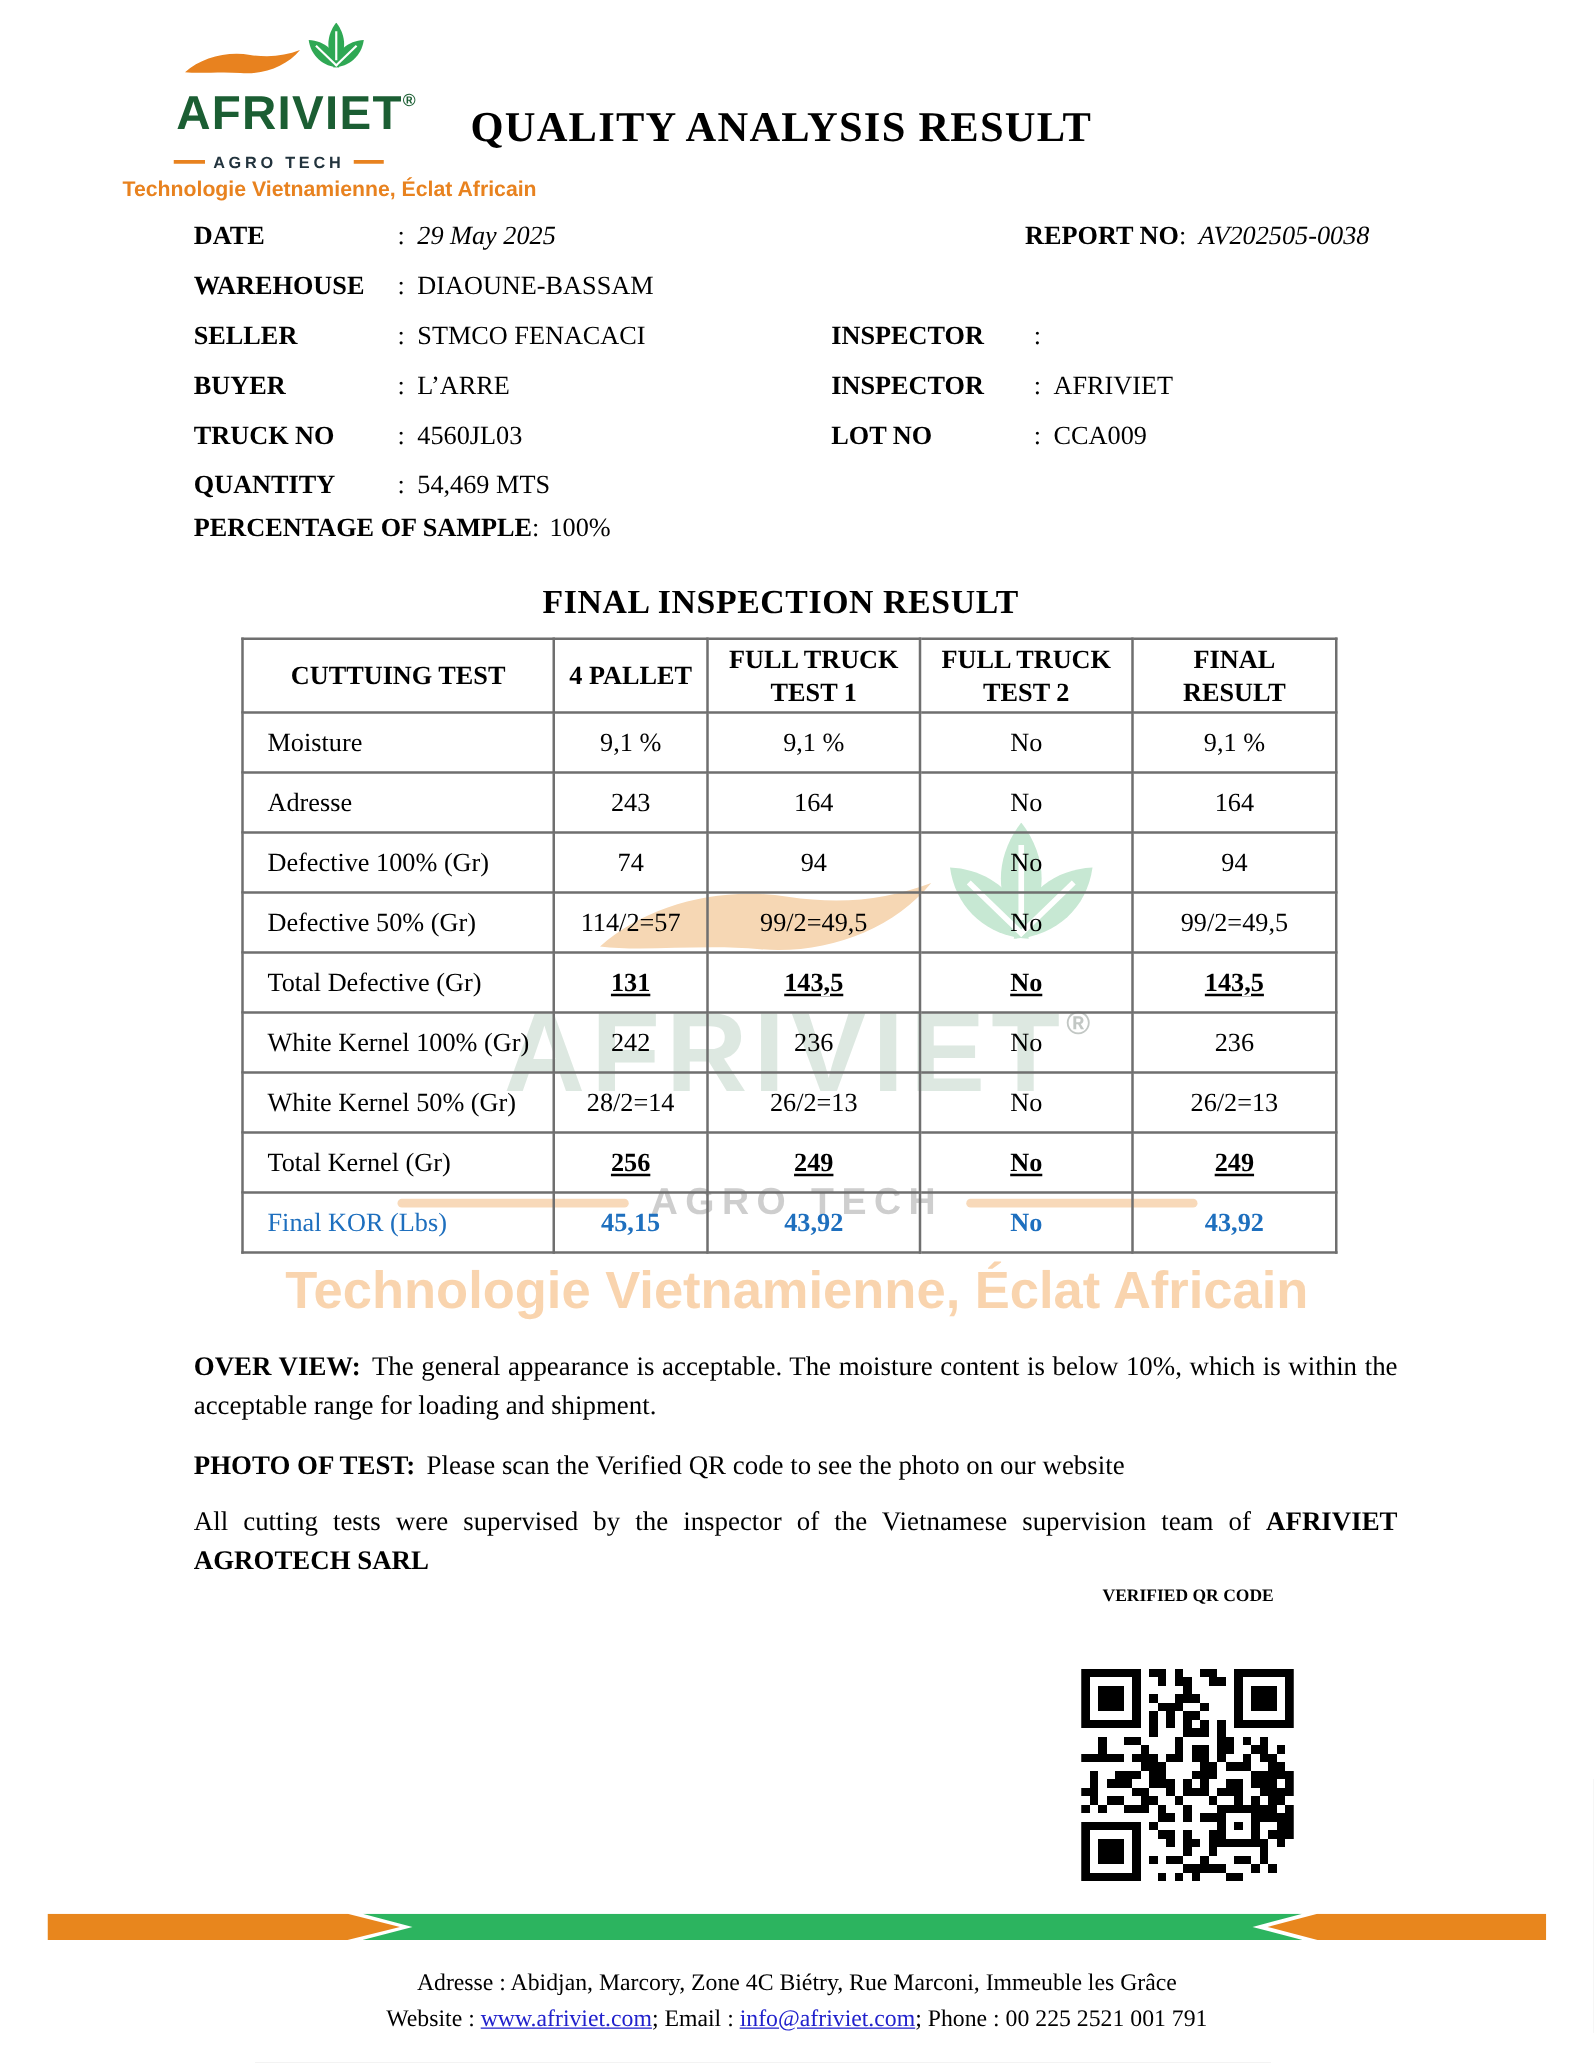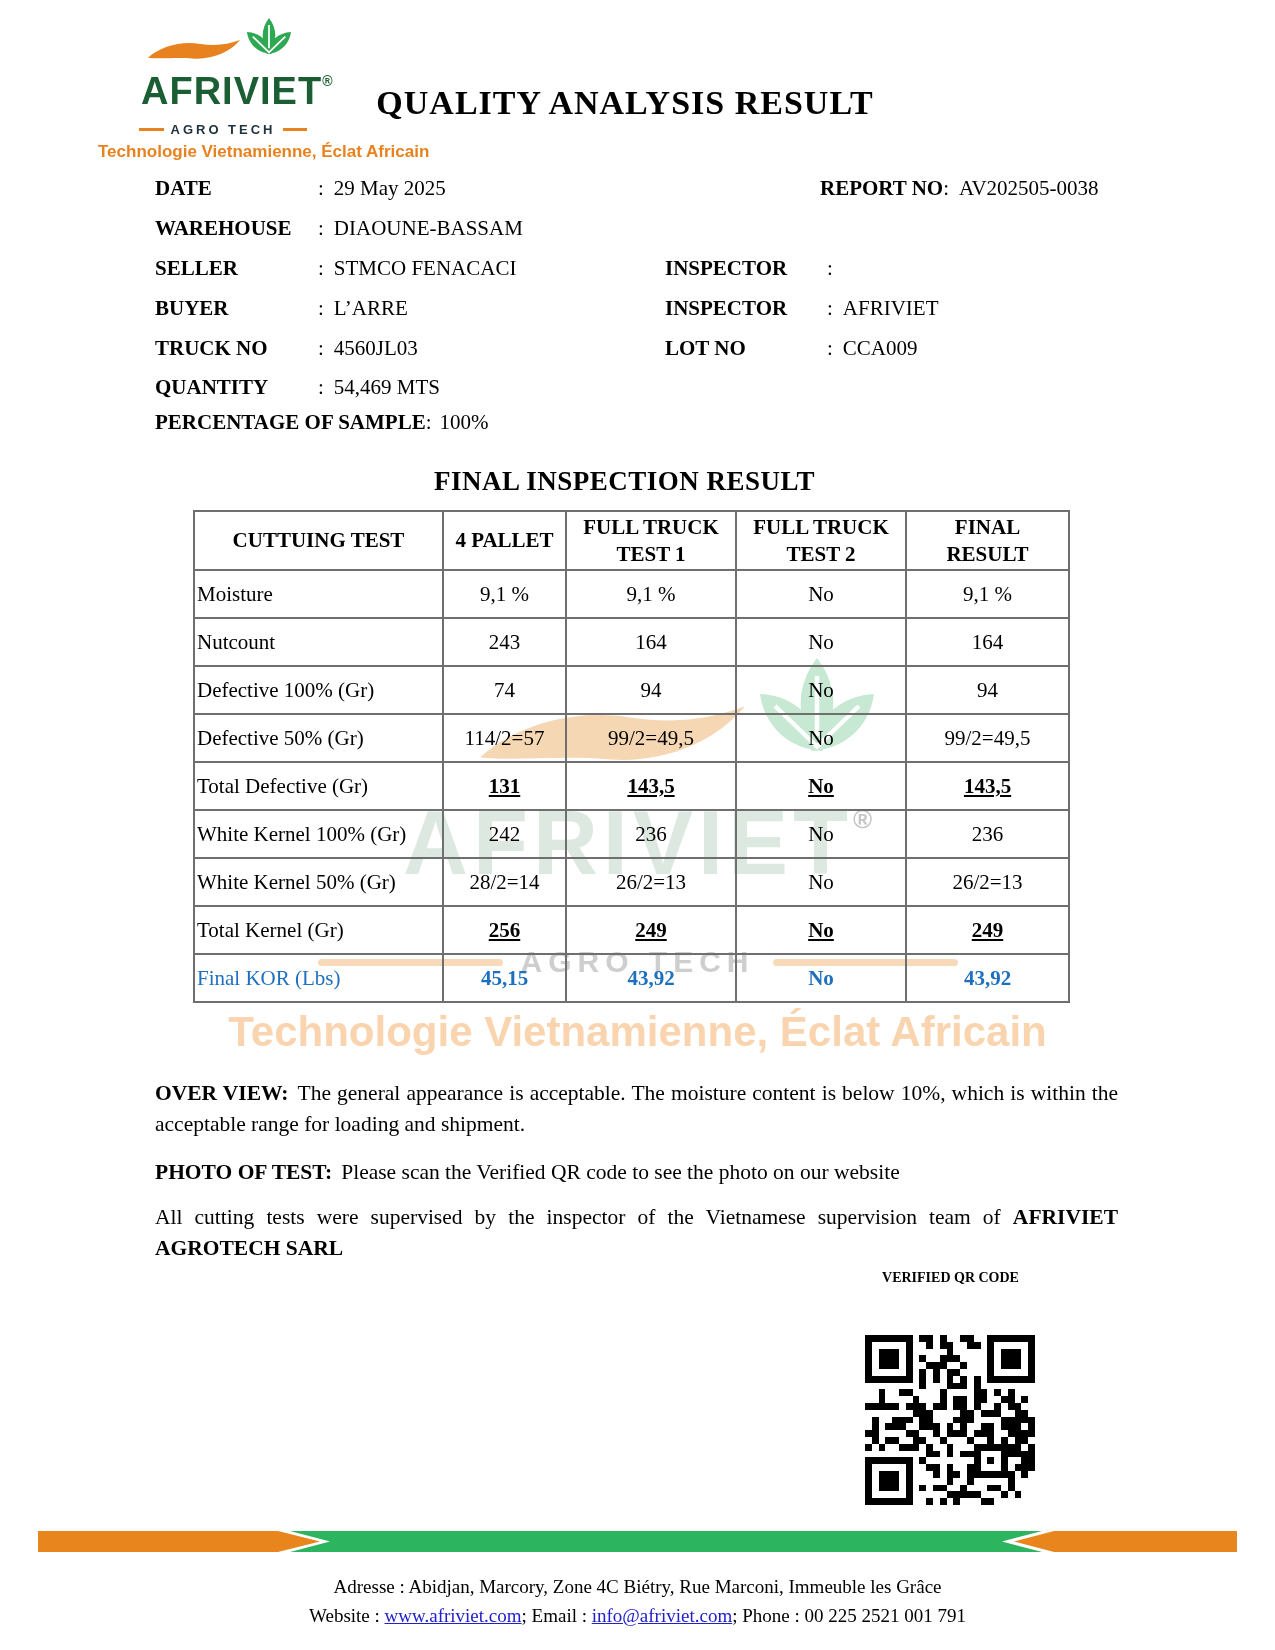--- a/index.html
+++ b/index.html
@@ -1,21 +1,21 @@
 <!DOCTYPE html>
 <html style="--brand-green: #1b5e33; --brand-orange: #e8821f; --ribbon-green: #2cb45f; --ribbon-orange: #e8861d; --table-border: #6f6f6f; --kor-blue: #1e6fbe; --link-blue: #2121cc;"><head>
 <meta charset="utf-8">
 <style>
   html,body{margin:0;padding:0;background:#e9e9e9;}
   .page{position:relative;width:1275px;height:1650px;margin:0 auto;background:#fff;
         font-family:"Liberation Serif", serif;color:#000;overflow:hidden;}
   .abs{position:absolute;}
   .nowrap{white-space:nowrap;}
   .b{font-weight:bold;}
-  .i{}
+  .i{font-style:italic;}
 
   
   .logo-name{font-family:"Liberation Sans",sans-serif;font-weight:bold;font-size:38px;
              letter-spacing:1px;color:var(--brand-green,#1b5e33);line-height:1;}
   .logo-name sup{font-size:14px;font-weight:bold;vertical-align:18px;letter-spacing:0;}
   .agro-row{display:flex;align-items:center;width:168px;}
   .agro-row .dash{flex:1;height:3px;background:var(--brand-orange,#e8821f);}
   .agro-row .agro-txt{font-family:"Liberation Sans",sans-serif;font-weight:bold;font-size:13px;
              letter-spacing:3px;color:#22333d;margin:0 7px;white-space:nowrap;}
   .tagline{font-family:"Liberation Sans",sans-serif;font-weight:bold;font-size:17px;
@@ -29,21 +29,21 @@
   .w162{width:162px;}
   .iline .val{margin-left:10px;}
 
   
   .sec-title{font-weight:bold;font-size:27px;letter-spacing:.5px;text-align:center;}
   table.insp{border-collapse:collapse;table-layout:fixed;width:875px;background:transparent;}
   table.insp th, table.insp td{border:2px solid var(--table-border,#6f6f6f);font-size:21px;
       text-align:center;vertical-align:middle;padding:0 4px;background:transparent;}
   table.insp th{font-weight:bold;height:57px;line-height:1.25;}
   table.insp td{height:46px;}
-  table.insp td:first-child{text-align:left;padding-left:2px;}
+  table.insp td:first-child{text-align:left;padding-left:19px;}
   tr.r-boldvals td:not(:first-child){font-weight:bold;text-decoration:underline;}
   tr.r-blue td{color:var(--kor-blue,#1e6fbe);}
   tr.r-blue td:not(:first-child){font-weight:bold;}
   .th2{display:block;}
 
   
   .wm{pointer-events:none;}
   .wm-word{left:0;right:0;text-align:center;font-family:"Liberation Sans",sans-serif;
            font-weight:bold;font-size:90px;letter-spacing:5px;color:rgba(44,110,70,.16);line-height:1;}
   .wm-word sup{font-size:26px;vertical-align:46px;letter-spacing:0;color:rgba(120,130,125,.45);}
@@ -192,21 +192,21 @@
     </thead>
     <tbody>
         <tr class="r-normal">
           <td>Moisture</td>
           <td>9,1 %</td>
           <td>9,1 %</td>
           <td>No</td>
           <td>9,1 %</td>
         </tr>
         <tr class="r-normal">
-          <td>Nutcount</td>
+          <td>Adresse</td>
           <td>243</td>
           <td>164</td>
           <td>No</td>
           <td>164</td>
         </tr>
         <tr class="r-normal">
           <td>Defective 100% (Gr)</td>
           <td>74</td>
           <td>94</td>
           <td>No</td>

